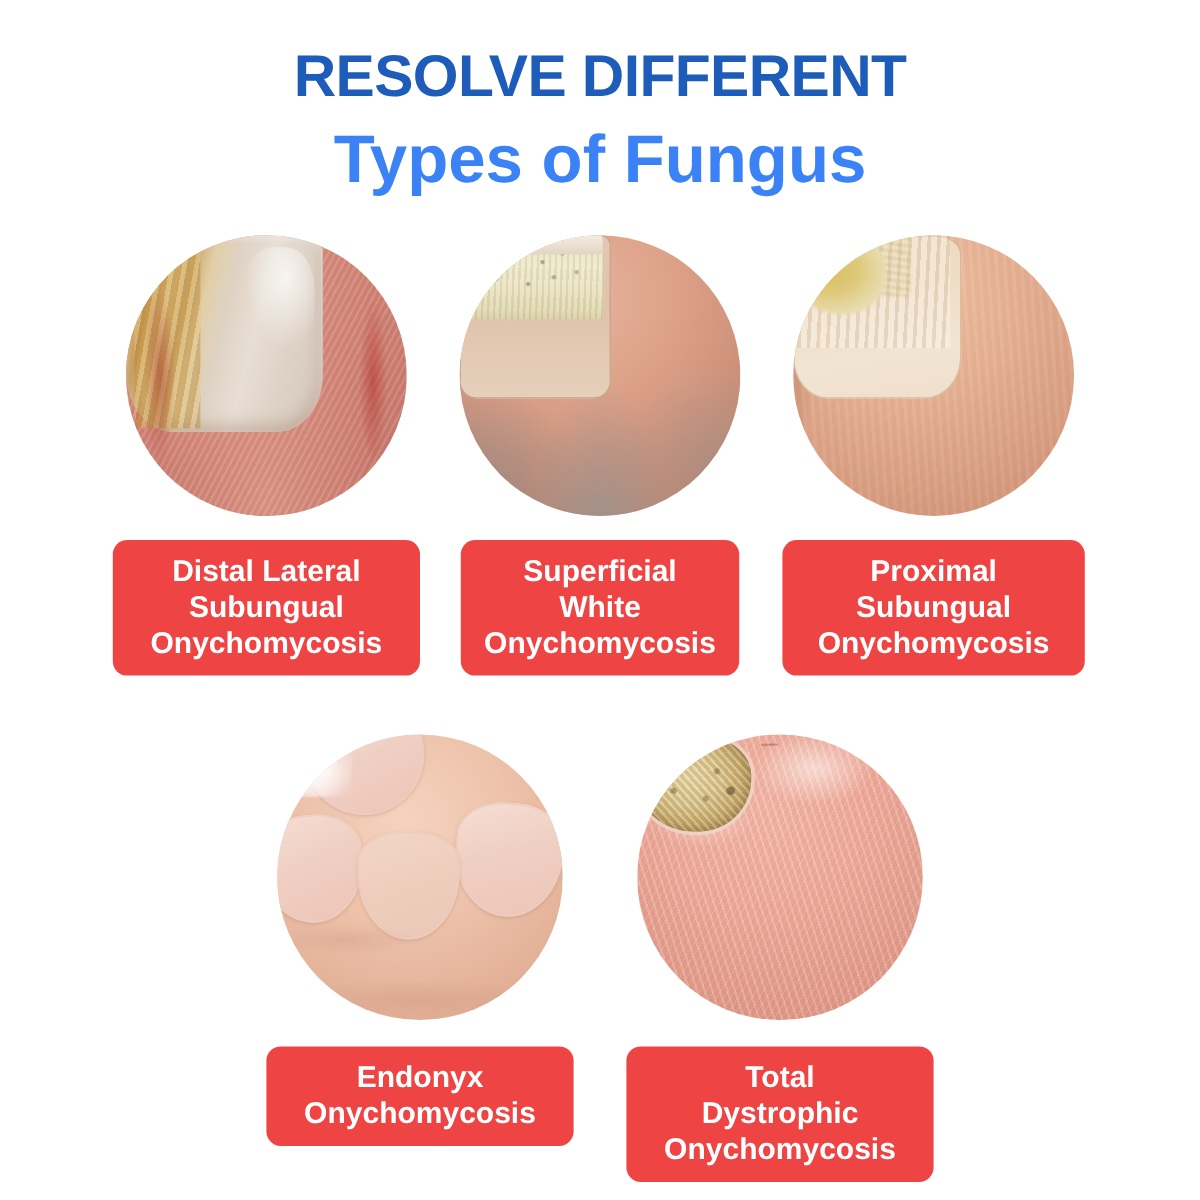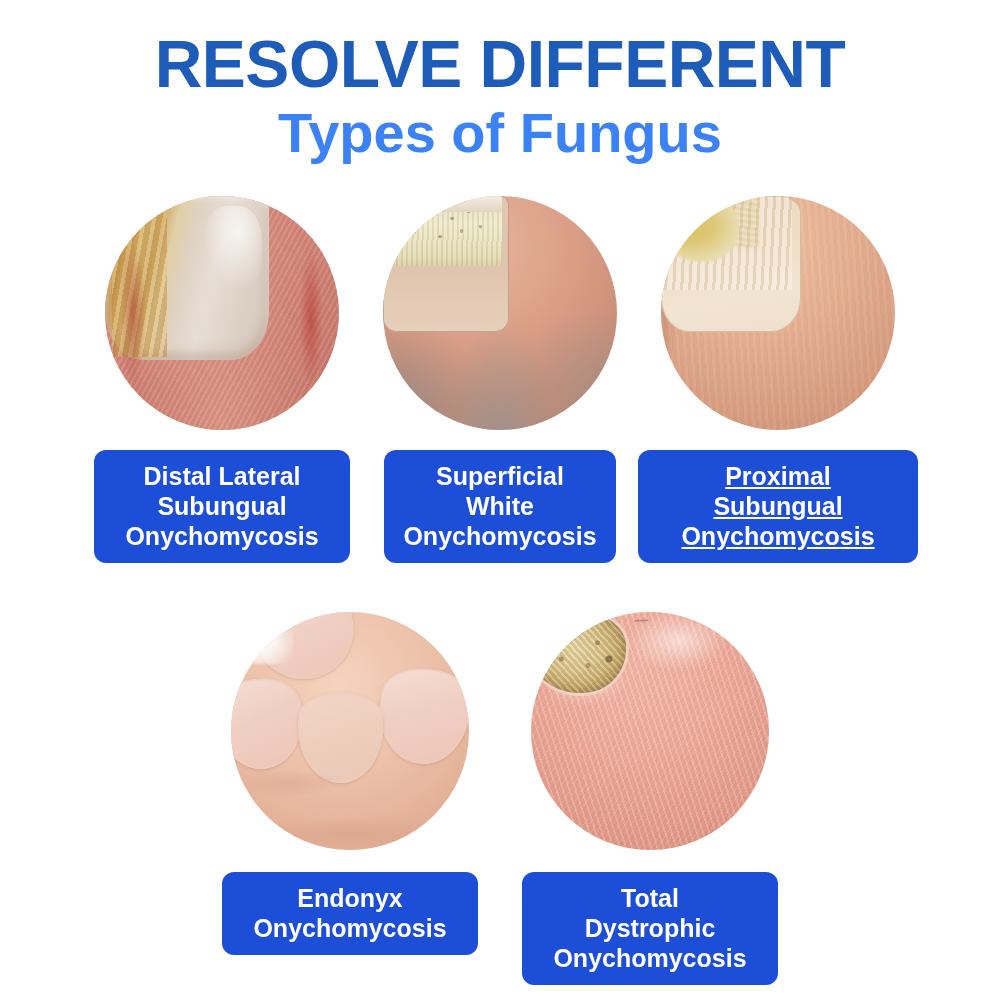--- a/index.html
+++ b/index.html
@@ -21,21 +21,21 @@
   .heading {
     position: absolute;
     left: 0;
     top: 26px;
     width: 1000px;
     text-align: center;
   }
   .title-main {
     display: block;
     color: #1d5cb8;
-    font-size: 66px;
+    font-size: 49px;
     font-weight: 700;
     letter-spacing: -0.5px;
     line-height: 76px;
     white-space: nowrap;
   }
   .title-sub {
     display: block;
     color: #3b82f6;
     font-size: 56px;
     font-weight: 600;
@@ -336,34 +336,34 @@
       radial-gradient(ellipse 26% 14% at 22% 30%, rgba(255,255,255,0.35) 0%, rgba(255,255,255,0) 70%);
   }
   .p5-bg {
     background:
       radial-gradient(ellipse at 6% 96%, rgba(246,244,240,0.9) 0%, rgba(246,244,240,0) 22%),
       radial-gradient(ellipse at 84% 98%, rgba(214,176,120,0.6) 0%, rgba(214,176,120,0) 24%);
   }
 
   
   .caption {
-    background: #1d4ed8;
+    background: #ef4444;
     color: #ffffff;
     border-radius: 12px;
     font-size: 25px;
     font-weight: 700;
     line-height: 30px;
     text-align: center;
     padding: 11px 14px 12px;
     box-sizing: border-box;
     white-space: pre-line;
   }
   .cap-1 { width: 256px; margin-top: 20px; }
   .cap-2 { width: 232px; margin-top: 20px; }
-  .cap-3 { width: 280px; margin-top: 20px; text-decoration: underline; }
+  .cap-3 { width: 252px; margin-top: 20px; }
   .cap-4 { width: 256px; margin-top: 22px; }
   .cap-5 { width: 256px; margin-top: 22px; }
 </style>
 </head>
 <body>
 
 <div class="heading">
   <span class="title-main">RESOLVE DIFFERENT</span>
   <span class="title-sub">Types of Fungus</span>
 </div>

